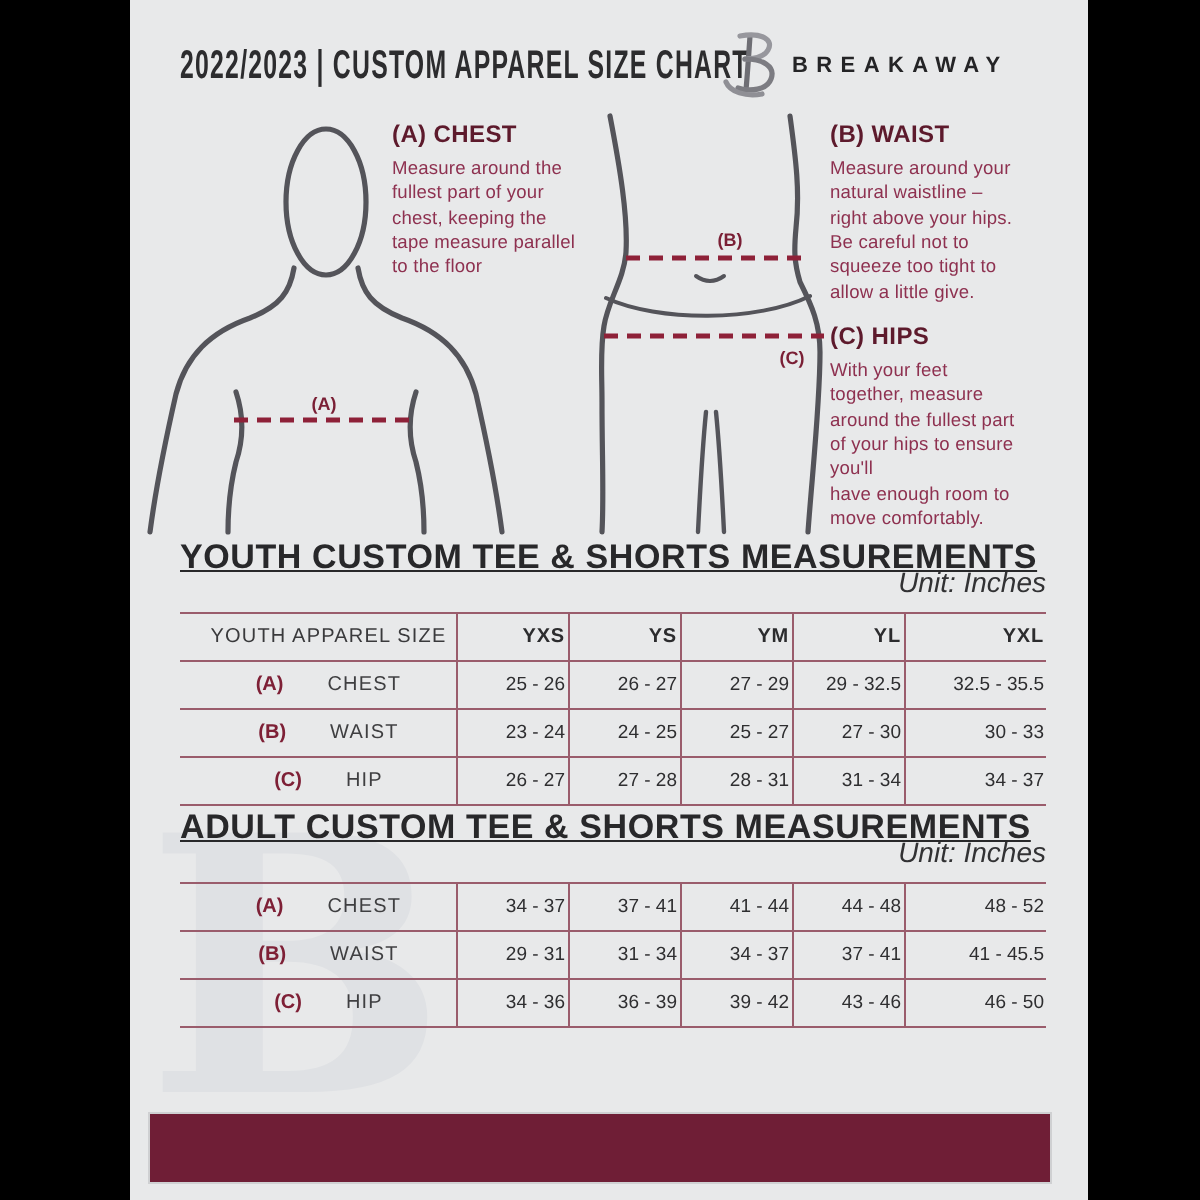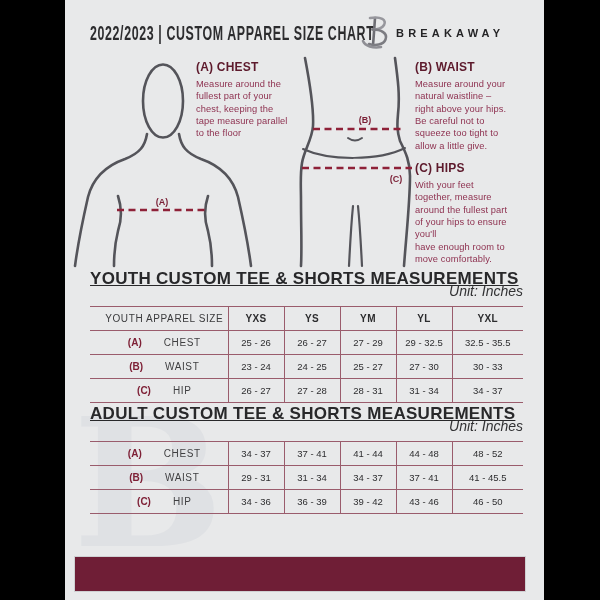--- a/index.html
+++ b/index.html
@@ -52,21 +52,21 @@
     text-align:right;font-size:14px;font-style:italic;color:#323234;line-height:13px;
   }
   table.size{
     margin-top:8px;border-collapse:collapse;table-layout:fixed;width:433px;
   }
   table.size td{
     border-top:1.5px solid #9a5c6c;height:21px;vertical-align:middle;
     font-size:9.5px;color:#2e2e30;overflow:hidden;
   }
   table.size tr.last td{border-bottom:1.5px solid #9a5c6c;}
-  table.size td.val{border-left:1.5px solid #9a5c6c;text-align:center;}
+  table.size td.val{border-left:1.5px solid #9a5c6c;text-align:right;}
   table.size td.lbl{padding-left:12px;text-align:center;}
   table.size tr.hdr td{font-weight:bold;font-size:10px;color:#2c2c2e;letter-spacing:.4px;}
   table.size tr.hdr td.lbl{font-weight:normal;font-size:10px;color:#3a3a3c;letter-spacing:.6px;}
   .pfx{color:#7e2036;font-weight:bold;font-size:10px;}
   .nm{color:#3f3f41;font-size:10px;letter-spacing:.6px;margin-left:22px;}
   
   .footer-bar{
     position:absolute;left:9px;top:556px;width:452px;height:36px;
     background:#6f1e36;border:1px solid #cfd0d2;box-sizing:border-box;z-index:2;
   }

